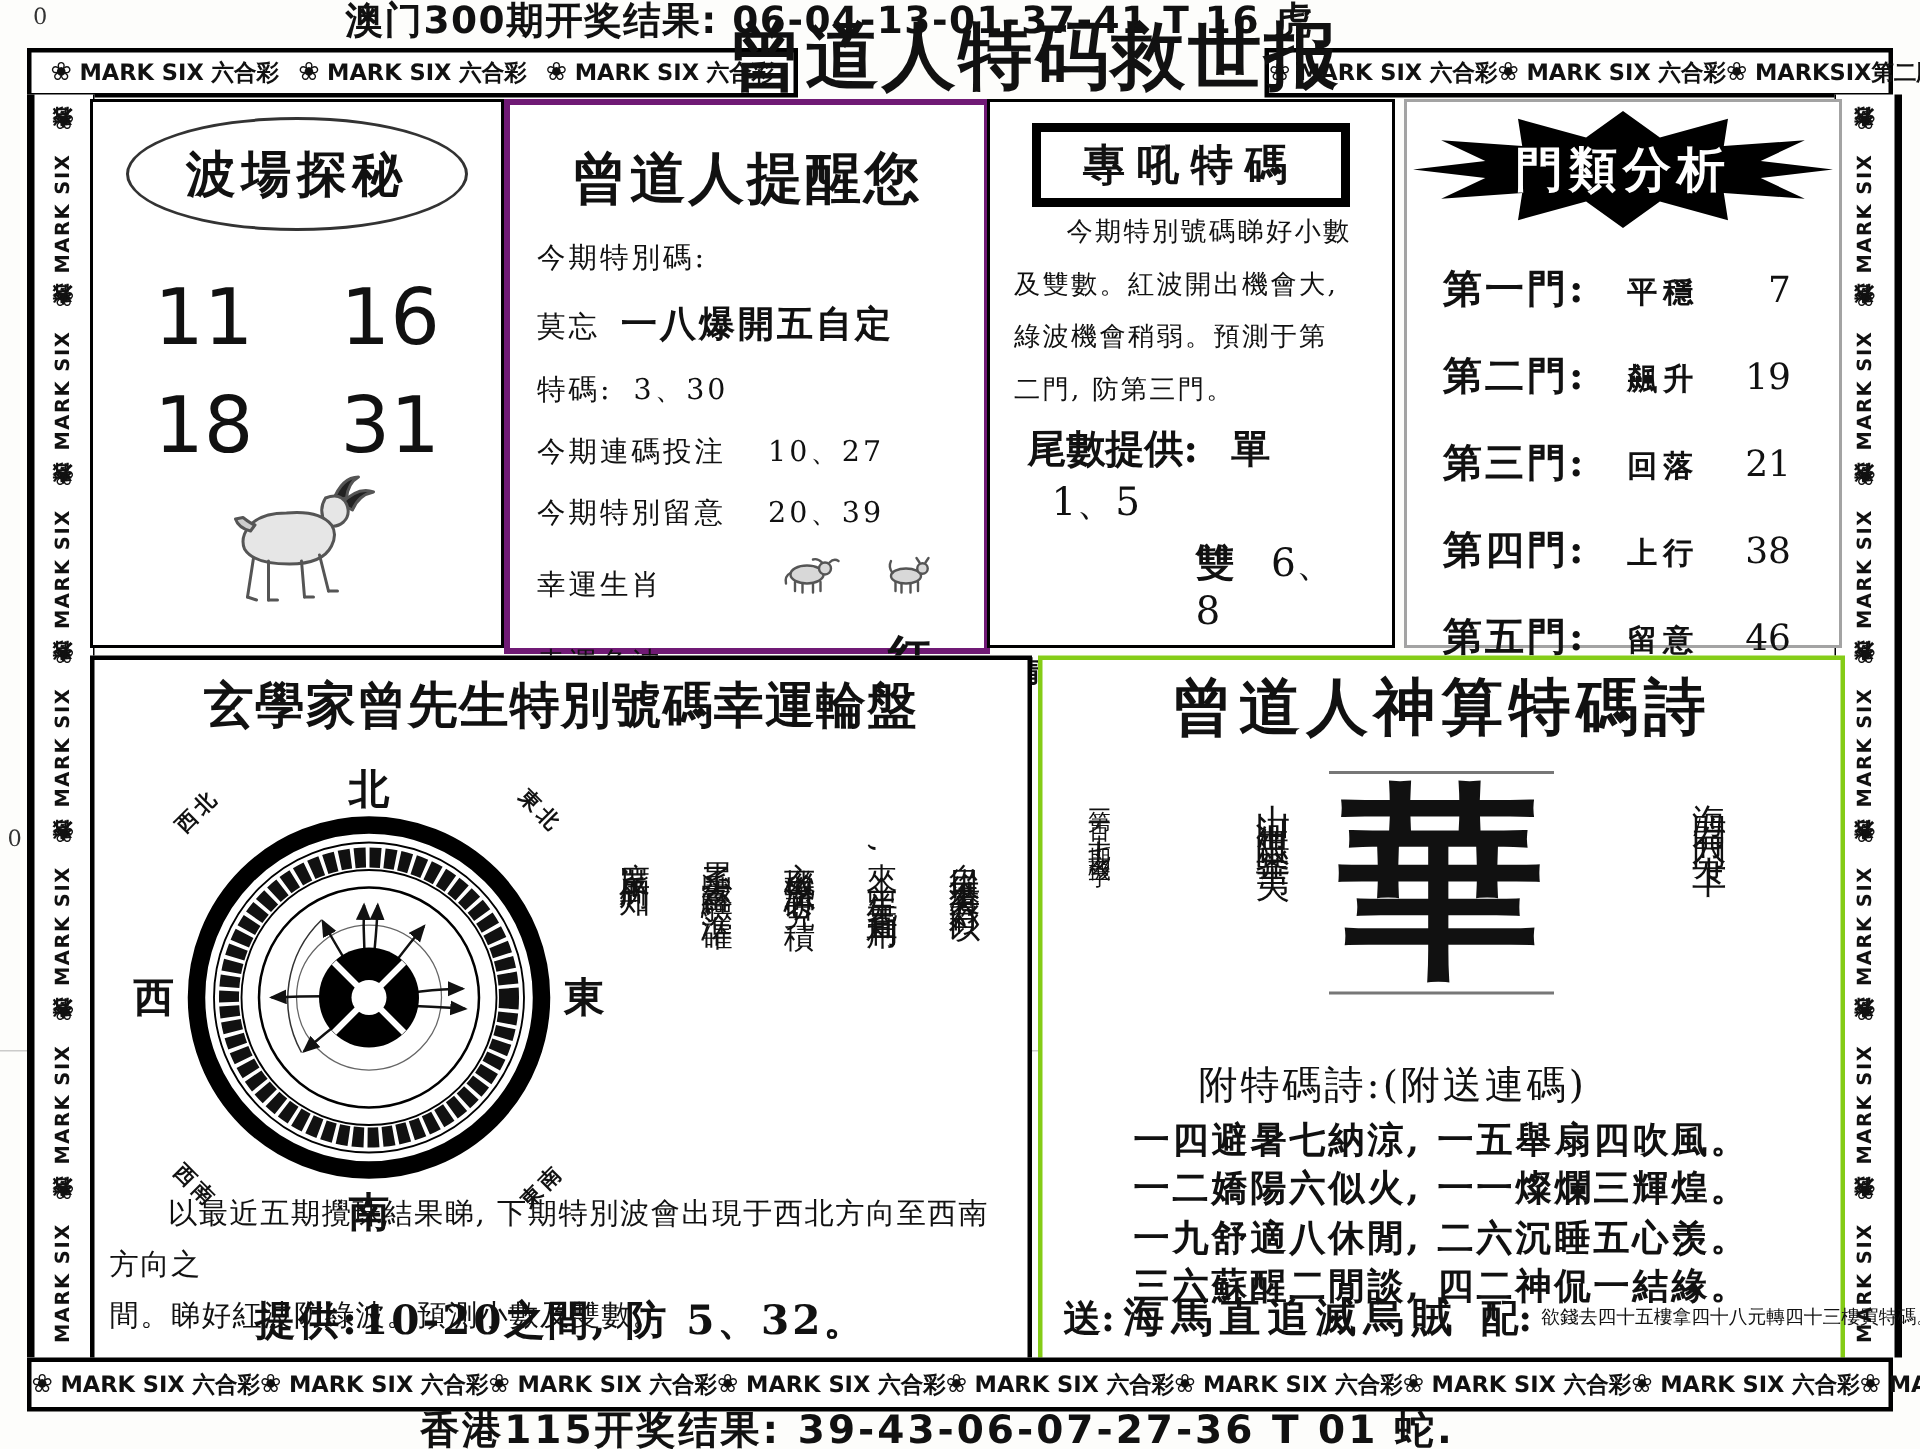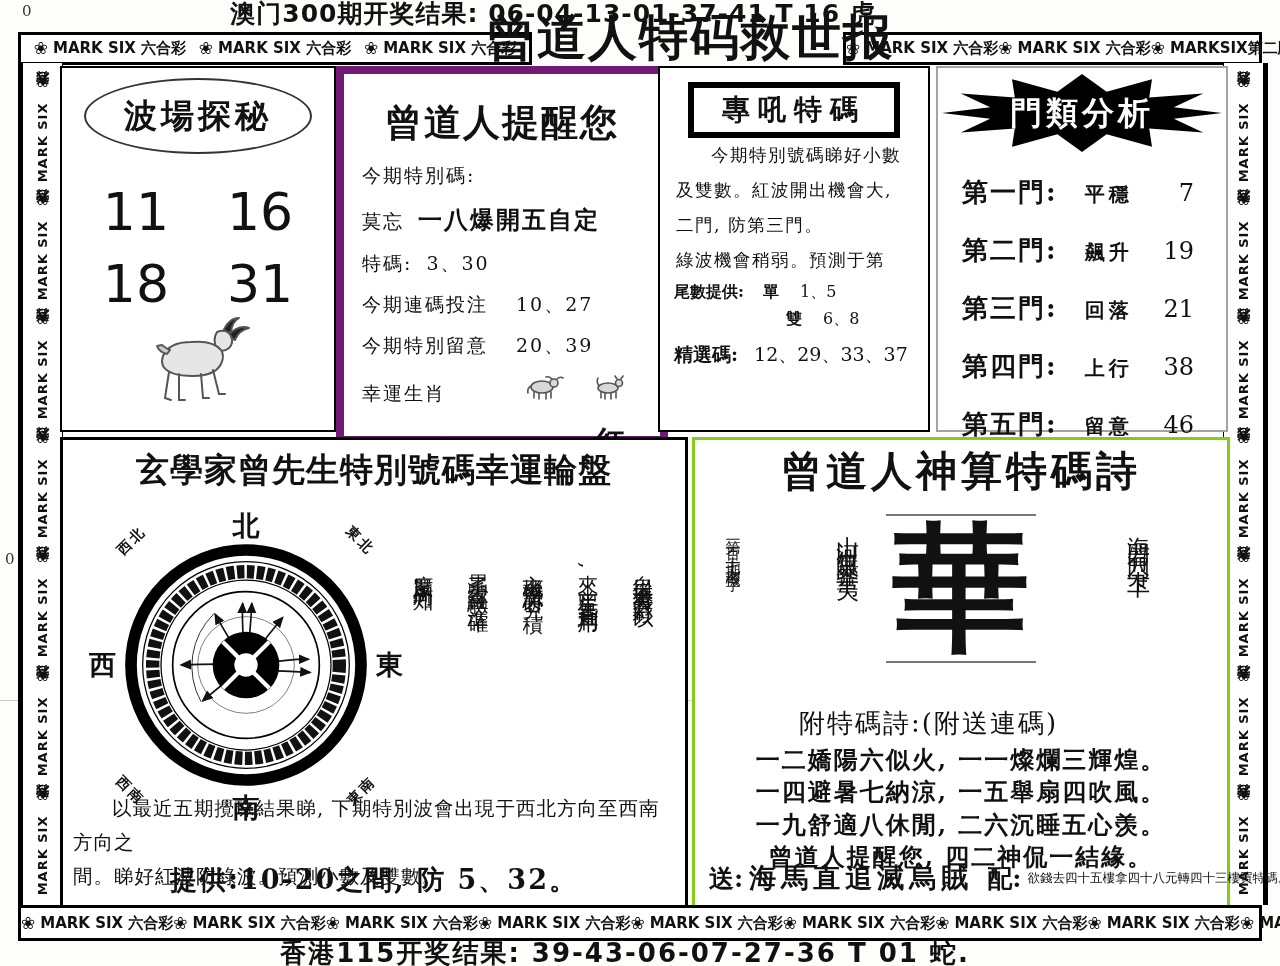--- a/index.html
+++ b/index.html
@@ -36,35 +36,35 @@
   
   .box{background:#fff;}
   .box-bochang{left:60px;top:66px;width:272px;height:362px;border:2px solid #000;}
   .oval{margin:10px auto 0;width:224px;height:72px;border:2px solid #333;border-radius:50%;
         display:flex;align-items:center;justify-content:center;}
   .oval-title{font-size:33px;font-weight:800;letter-spacing:4px;}
   .numrow{display:flex;justify-content:center;gap:58px;font-size:52px;line-height:1;}
   .numrow1{margin-top:32px;} .numrow2{margin-top:20px;}
   .goat-wrap{position:absolute;left:50%;bottom:22px;transform:translateX(-50%);}
 
-  .box-remind{left:336px;top:66px;width:316px;height:362px;border:8px solid #701a75;}
+  .box-remind{left:336px;top:66px;width:316px;height:362px;border:4px solid #701a75;}
   .remind-title{text-align:center;font-size:37px;font-weight:900;margin-top:24px;letter-spacing:2px;}
   .r-line{display:flex;align-items:baseline;padding:0 14px 0 18px;margin-top:15px;font-size:19px;
           letter-spacing:2px;white-space:nowrap;}
   .r-line .val{margin-left:14px;}
   .r-bold{font-weight:800;font-size:24px;}
   .r-animals{margin-left:auto;display:flex;gap:26px;align-items:center;padding-right:18px;}
   .r-red{font-size:30px;margin-left:150px;font-weight:600;}
 
   .box-zhuanhou{left:658px;top:66px;width:268px;height:362px;border:2px solid #000;}
   .zh-titlebox{margin:14px auto 0;width:200px;border:6px solid #000;padding:3px 0;text-align:center;}
   .zh-title{font-size:28px;font-weight:800;letter-spacing:8px;}
   .zh-body{padding:0 16px 0;font-size:17.5px;line-height:2.0;letter-spacing:1.5px;}
   .zh-body .ind{text-indent:2em;}
-  .zh-tails{padding:4px 14px 0;font-size:16px;}
+  .zh-tails{padding:4px 25px 0;font-size:26px;}
   .zh-tails .lbl{font-weight:800;}
   .zh-even{padding-left:112px;margin-top:6px;}
   .zh-pick{padding:12px 14px 0;font-size:19px;}
 
   .box-menlei{left:936px;top:66px;width:288px;height:362px;border:2px solid #a3a3a3;}
   .burst{display:block;margin:6px auto 0;}
   .ml-row{display:flex;align-items:baseline;justify-content:space-between;
           padding:0 32px 0 24px;margin-top:23px;}
   .ml-door{font-size:26px;font-weight:900;letter-spacing:2px;}
   .ml-word{font-size:20px;font-weight:700;letter-spacing:4px;}
@@ -297,22 +297,22 @@
     </div>
   </div>
 
   <div class="abs box box-zhuanhou">
     <div class="zh-titlebox">
       <span class="zh-title">專吼特碼</span>
     </div>
     <div class="zh-body">
       <div class="ind">今期特別號碼睇好小數</div>
       <div>及雙數。紅波開出機會大,</div>
+      <div>綠波機會稍弱。預測于第</div>
       <div>二門, 防第三門。</div>
-      <div>綠波機會稍弱。預測于第</div>
     </div>
     <div class="zh-tails">
       <span class="lbl">尾數提供:</span>
       <span class="lbl" style="margin-left:14px;">單</span>
       <span style="margin-left:16px;">1、5</span>
       <div class="zh-even">
         <span class="lbl">雙</span>
         <span style="margin-left:16px;">6、8</span>
       </div>
     </div>
@@ -415,24 +415,24 @@
     <div class="vcol issue-col">第一百一十七期玄機字</div>
     <div class="vcol shan-col">山河無限界華夷</div>
     <div class="hua-block">
       <div class="hua-dash"></div>
       <div class="hua-char">華</div>
       <div class="hua-dash"></div>
     </div>
     <div class="vcol hai-col">海門有門分上下</div>
     <div class="poem-sub">附特碼詩:(附送連碼)</div>
     <div class="poem-lines">
+        <div class="poem-line">一四避暑七納涼, 一五舉扇四吹風。</div>
         <div class="poem-line">一二嬌陽六似火, 一一燦爛三輝煌。</div>
-        <div class="poem-line">一四避暑七納涼, 一五舉扇四吹風。</div>
         <div class="poem-line">一九舒適八休閒, 二六沉睡五心羡。</div>
-        <div class="poem-line">曾道人提醒您, 四二神侃一結緣。</div>
+        <div class="poem-line">三六蘇醒二閒談, 四二神侃一結緣。</div>
       </div>
     <div class="poem-bottom">
       <span class="pb-send-l">送:</span>
       <span class="pb-send-v">海馬直追滅烏賊</span>
       <span class="pb-pair-l">配:</span>
       <span class="pb-pair-v">欲錢去四十五樓拿四十八元轉四十三樓買特碼。</span>
     </div>
   </div>
 
   <div class="abs bband">

